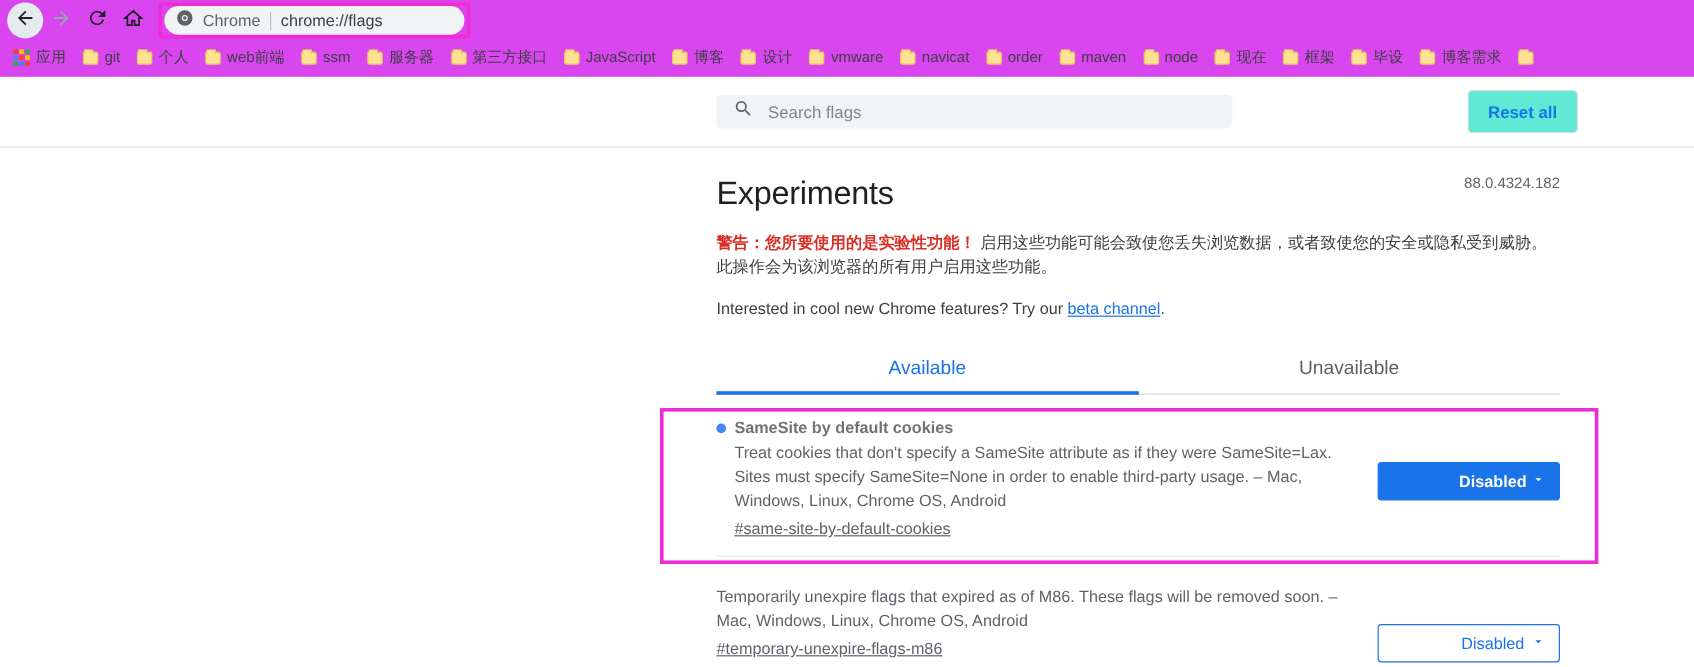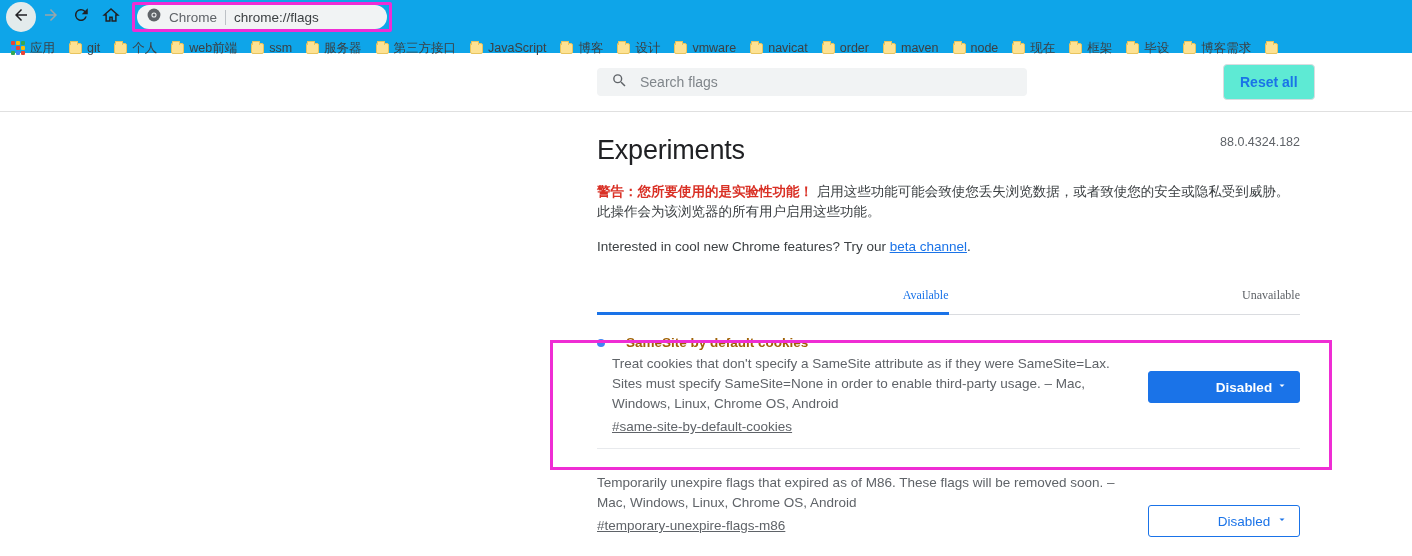--- a/index.html
+++ b/index.html
@@ -5,22 +5,22 @@
   * { box-sizing: border-box; margin: 0; padding: 0; }
   html, body {
     width: 1412px; height: 556px;
     font-family: "Liberation Sans", sans-serif;
     background: #ffffff;
     overflow: hidden;
   }
 
   
   .browser-chrome {
-    background: #0ea5e9;
-    height: 53px;
+    background: #d946ef;
+    height: 64px;
     position: relative;
   }
   .toolbar {
     height: 34px;
     display: flex;
     align-items: center;
     padding: 0 6px;
   }
   .nav-btn {
     width: 30px; height: 30px;
@@ -193,26 +193,25 @@
   .beta-line a { color: #1a73e8; }
 
   
   .tabs {
     margin-top: 22px;
     display: flex;
     border-bottom: 1px solid #dadce0;
   }
   .tab {
     flex: 1;
-    text-align: right;
-    font-size: 12px;
+    text-align: center;
+    font-size: 16px;
     color: #5f6368;
     padding: 12px 0 11px;
     position: relative;
-    font-family: Liberation Serif, serif;
   }
   .tab.active { color: #1a73e8; }
   .tab.active::after {
     content: "";
     position: absolute;
     left: 0; right: 0; bottom: -1px;
     height: 3px;
     background: #1a73e8;
   }
 
@@ -227,24 +226,24 @@
   .flag {
     display: flex;
     align-items: flex-start;
     padding-top: 20px;
   }
   .flag + .flag { border-top: 1px solid #e8eaed; margin-top: 13px; }
   .flag-text { flex: 1; padding-right: 24px; position: relative; }
   .flag-title {
     font-size: 13.5px;
     font-weight: bold;
-    color: #a16207;
-    display: flex;
-    align-items: center;
-    gap: 21px;
+    color: #737373;
+    display: flex;
+    align-items: center;
+    gap: 7px;
   }
   .dot {
     width: 8px; height: 8px; border-radius: 50%;
     background: #4285f4;
     flex: 0 0 auto;
   }
   .flag-desc {
     margin-top: 4px;
     font-size: 13.5px;
     line-height: 20px;

